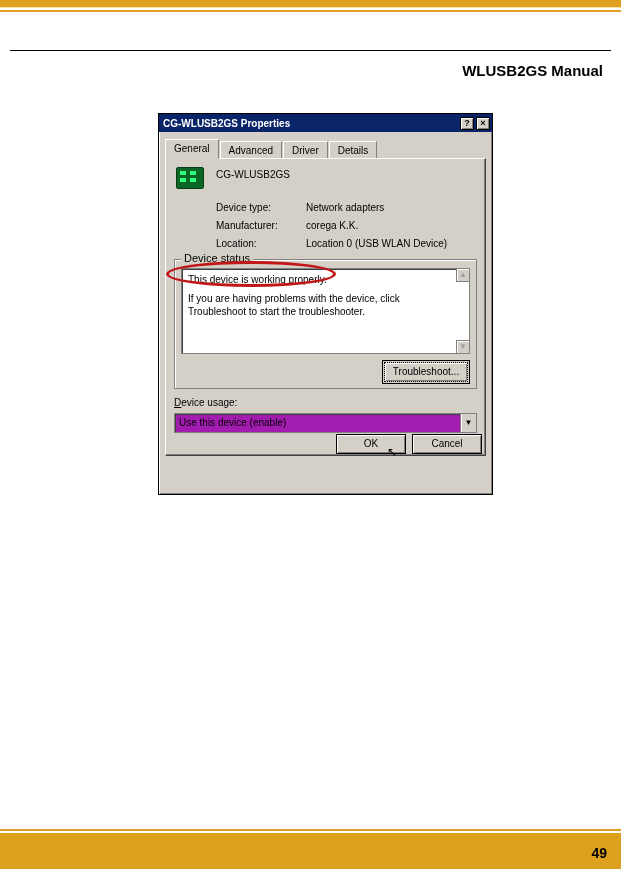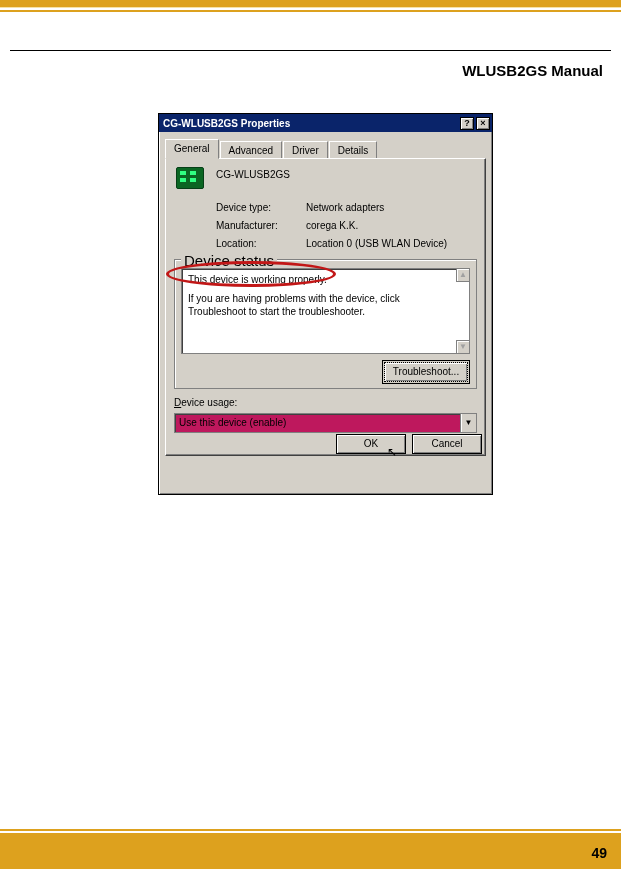--- a/index.html
+++ b/index.html
@@ -204,21 +204,21 @@
     height: 130px;
     border: 1px solid #808080;
     box-shadow: inset 1px 1px 0 #fff;
   }
   .group-caption {
     position: absolute;
     top: -8px;
     left: 6px;
     background: #D4D0C8;
     padding: 0 3px;
-    font-size: 15px;
+    font-size: 11px;
   }
   .status-textbox {
     position: absolute;
     left: 6px;
     right: 6px;
     top: 8px;
     height: 86px;
     background: #fff;
     border: 1px solid #808080;
     box-shadow: inset 1px 1px 0 #404040;
@@ -276,21 +276,21 @@
     top: 238px;
     font-size: 10px;
   }
   .usage-lbl .ul1 { text-decoration: underline; } 
   .usage-select {
     position: absolute;
     left: 8px;
     right: 8px;
     top: 254px;
     height: 20px;
-    background: #be185d;
+    background: #a21caf;
     border: 1px solid #808080;
     box-shadow: inset 1px 1px 0 #404040;
     font-size: 10px;
     line-height: 18px;
     padding: 0 0 0 4px;
   }
   .usage-select .dd {
     position: absolute;
     right: 0; top: 0; bottom: 0;
     width: 16px;

